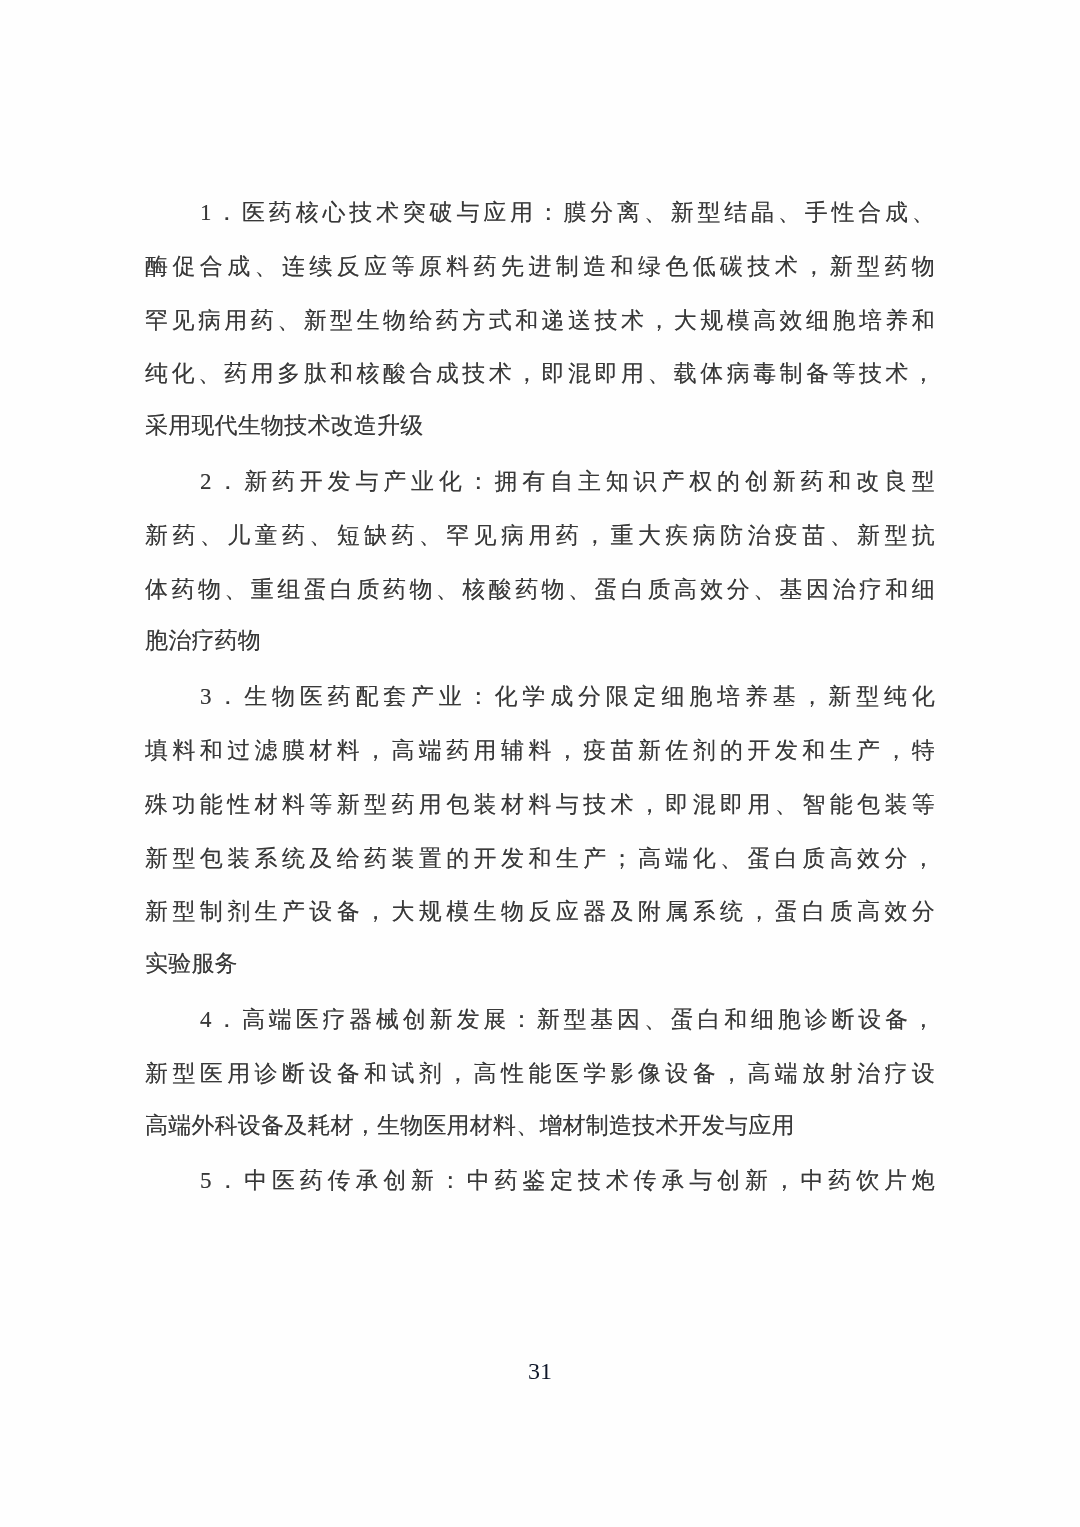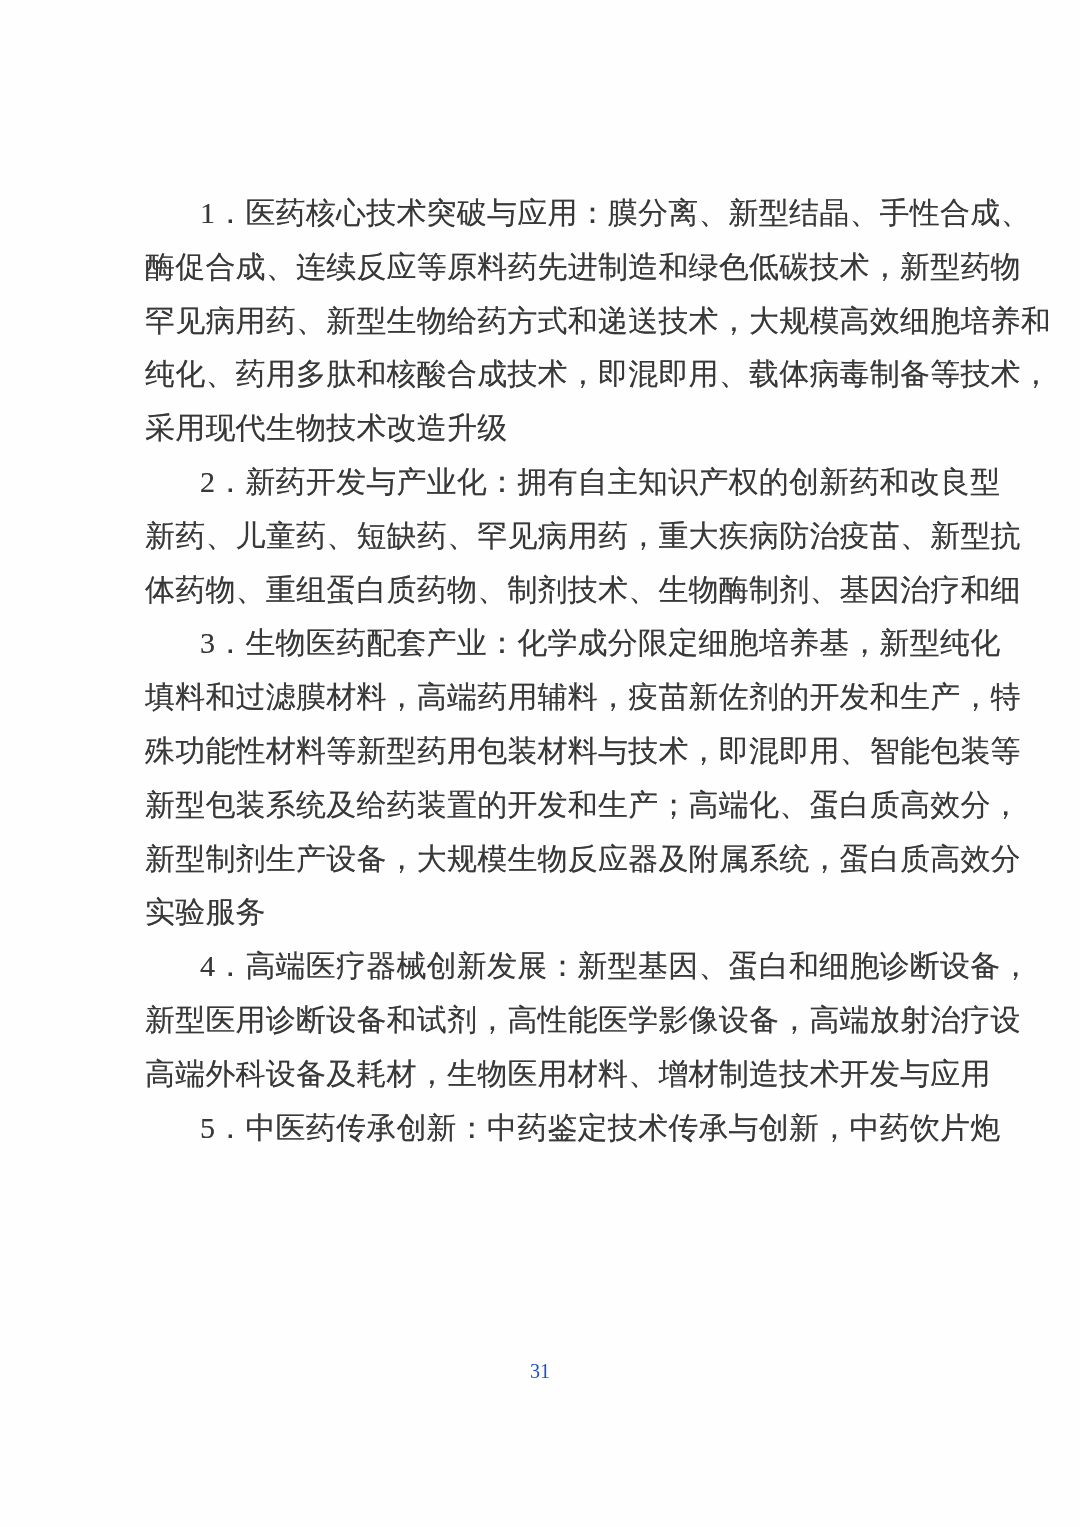--- a/index.html
+++ b/index.html
@@ -20,65 +20,67 @@
   .content {
     position: absolute;
     left: 145px;
     top: 186px;
     width: 790px;
   }
   .paragraph { }
   .line {
     height: 53.8px;
     line-height: 53.8px;
-    font-size: 30px;
+    font-size: 23px;
     white-space: nowrap;
     text-align: justify;
     
     text-align-last: justify;
     text-justify: inter-character;
     letter-spacing: 0.2px;
     color: #383838;
     text-shadow: 0 0 0.6px rgba(56,56,56,0.55); 
   }
   .line.indent {
     text-indent: 55px;
   }
   .line.no-justify {
     text-align: left;
     text-align-last: left;
+    font-family: Liberation Mono, monospace;
   }
   .page-number {
     position: absolute;
     top: 1350px;
     left: 0;
     width: 100%;
     height: 42px;
     line-height: 42px;
     text-align: center;
-    font-size: 20px;
-    color: #1d4ed8;
+    font-size: 24px;
+    color: #0f172a;
   }
 </style>
 </head>
 <body>
 
 <div class="page">
   <div class="content">
       <div class="paragraph">
         <div class="line indent">1．医药核心技术突破与应用：膜分离、新型结晶、手性合成、</div>
         <div class="line">酶促合成、连续反应等原料药先进制造和绿色低碳技术，新型药物</div>
         <div class="line">罕见病用药、新型生物给药方式和递送技术，大规模高效细胞培养和</div>
         <div class="line">纯化、药用多肽和核酸合成技术，即混即用、载体病毒制备等技术，</div>
         <div class="line no-justify">采用现代生物技术改造升级</div>
       </div>
       <div class="paragraph">
         <div class="line indent">2．新药开发与产业化：拥有自主知识产权的创新药和改良型</div>
         <div class="line">新药、儿童药、短缺药、罕见病用药，重大疾病防治疫苗、新型抗</div>
-        <div class="line">体药物、重组蛋白质药物、制剂技术、生物酶制剂、基因治疗和细</div>
+        <div class="line">体药物、重组蛋白质药物、核酸药物、蛋白质高效分、基因治疗和细</div>
+        <div class="line no-justify">胞治疗药物</div>
       </div>
       <div class="paragraph">
         <div class="line indent">3．生物医药配套产业：化学成分限定细胞培养基，新型纯化</div>
         <div class="line">填料和过滤膜材料，高端药用辅料，疫苗新佐剂的开发和生产，特</div>
         <div class="line">殊功能性材料等新型药用包装材料与技术，即混即用、智能包装等</div>
         <div class="line">新型包装系统及给药装置的开发和生产；高端化、蛋白质高效分，</div>
         <div class="line">新型制剂生产设备，大规模生物反应器及附属系统，蛋白质高效分</div>
         <div class="line no-justify">实验服务</div>
       </div>
       <div class="paragraph">

